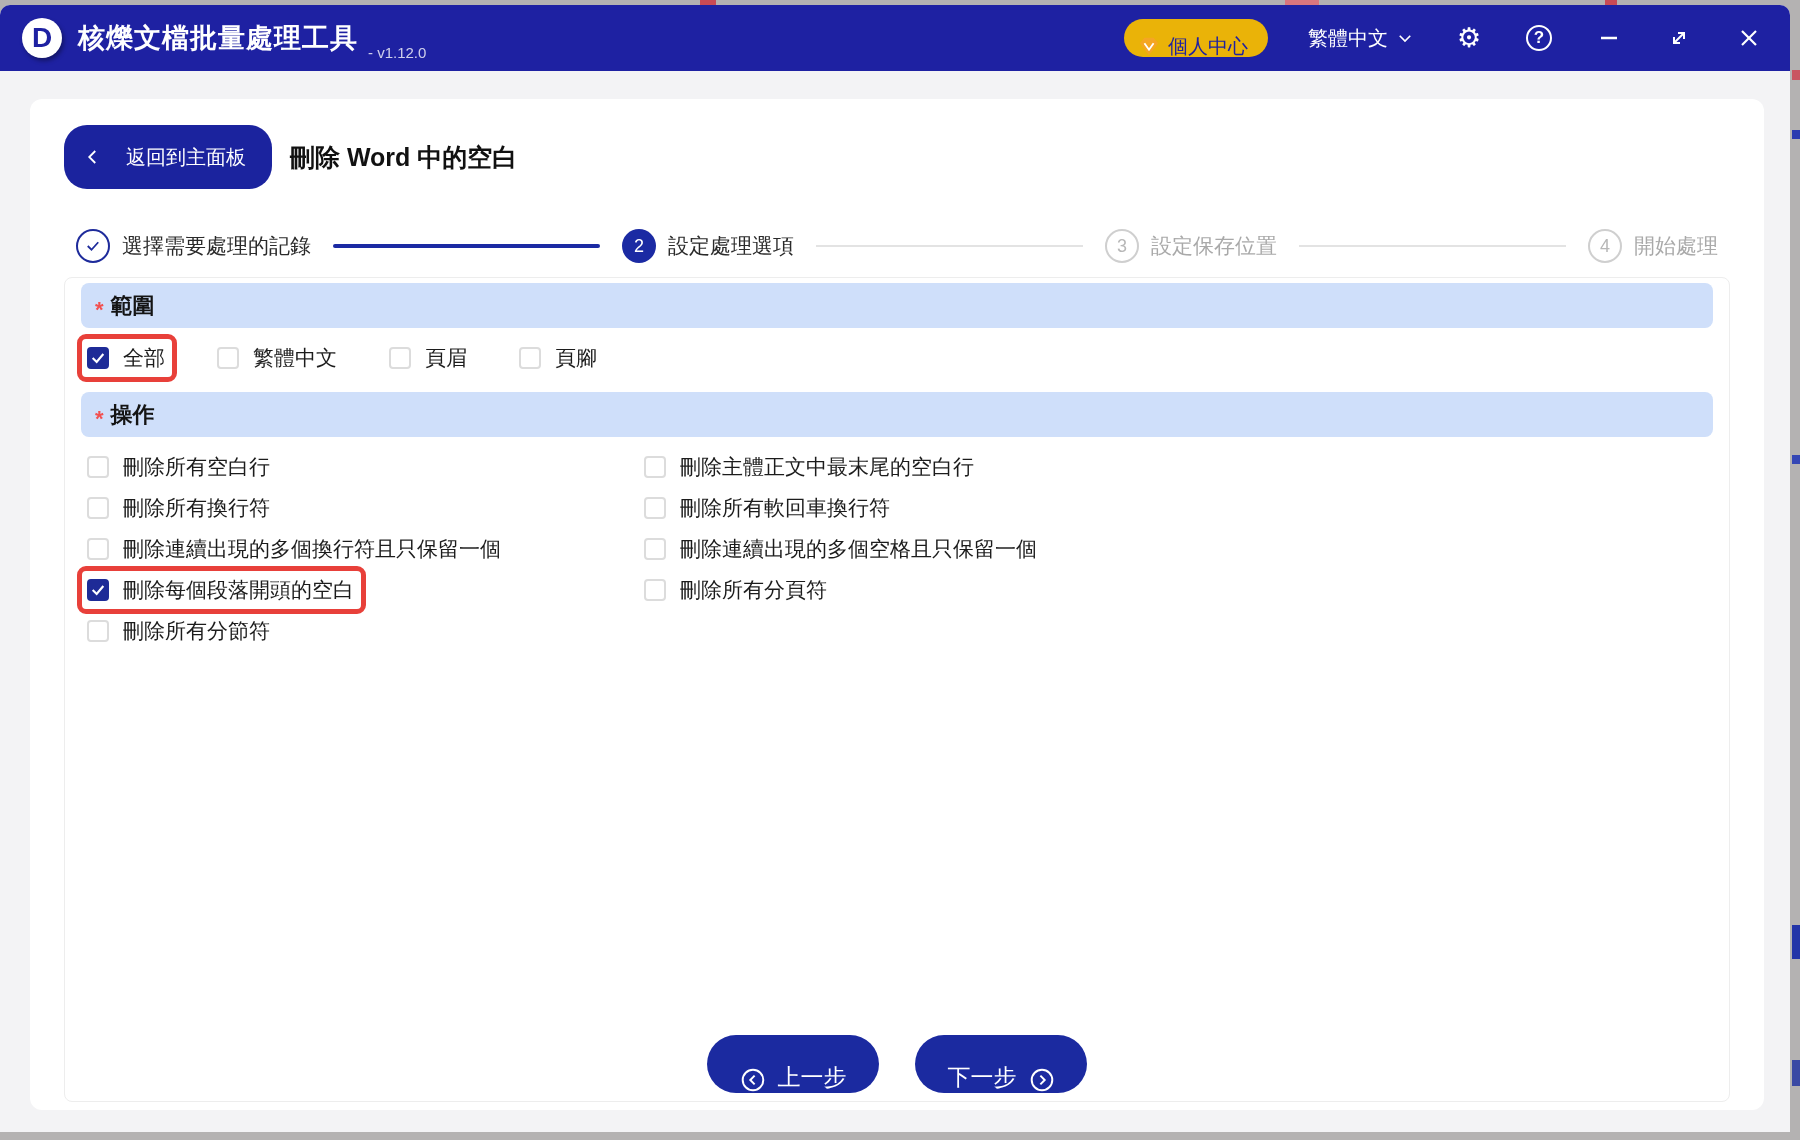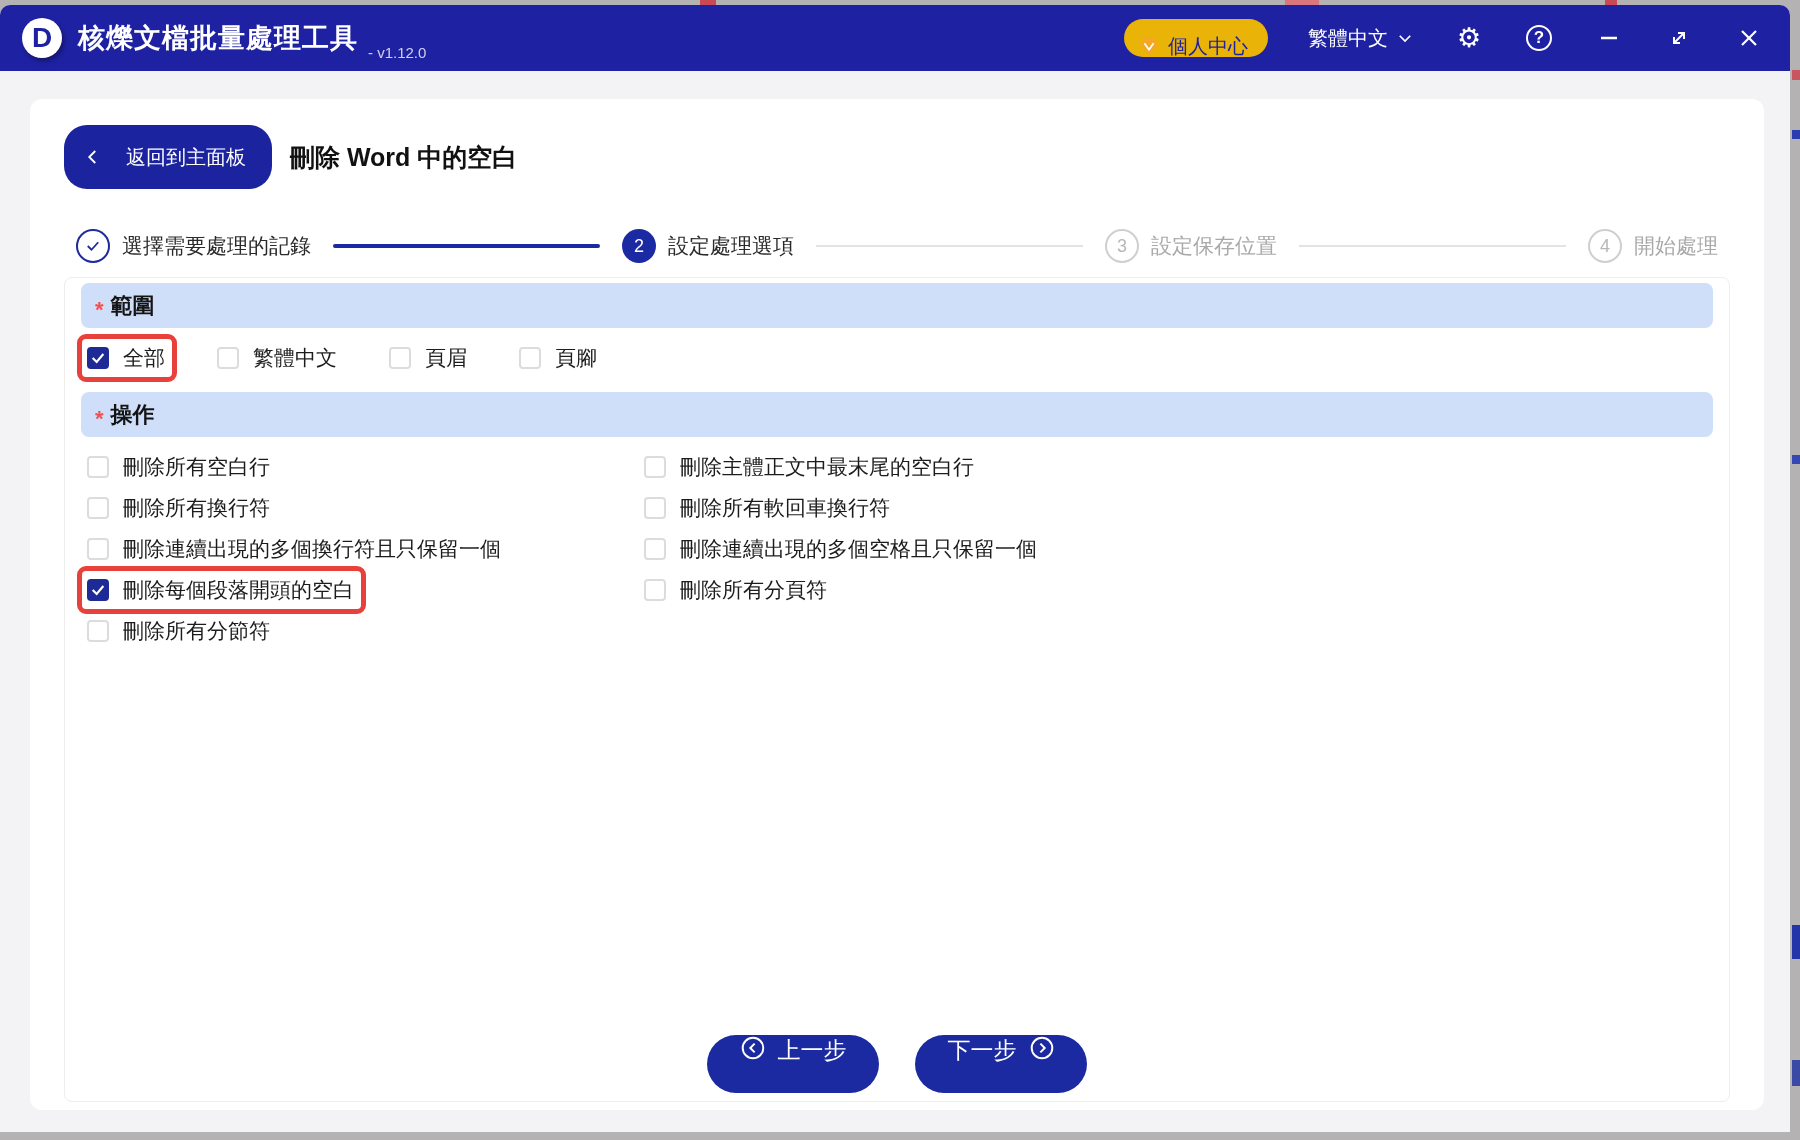--- a/index.html
+++ b/index.html
@@ -97,21 +97,21 @@
   .cb-label{ font-size:21px; color:#1c1c1c; white-space:nowrap;}
   .cb-item.highlight::before{
     content:""; position:absolute; left:-10px; right:-12px; top:-10px; bottom:-10px;
     border:5px solid #e8403a; border-radius:9px; pointer-events:none;
   }
 
   
   .footer{ margin-top:auto; display:flex; justify-content:center; gap:36px; padding-bottom:2px;}
   .nav-btn{
     background:#1b2aa0; color:#fff; border:none; width:172px; height:58px; border-radius:29px;
-    font-size:23px; font-family:inherit; display:flex; align-items:flex-start; justify-content:center;
+    font-size:23px; font-family:inherit; display:flex; align-items:flex-end; justify-content:center;
     gap:12px; cursor:pointer;
   }
 
   svg{ display:block; }
 </style>
 </head>
 <body>
 
 <div class="fleck" style="left:700px;top:0;width:16px;height:5px;background:#c94a55;"></div>
 <div class="fleck" style="left:1285px;top:0;width:34px;height:5px;background:#d9767e;"></div>

